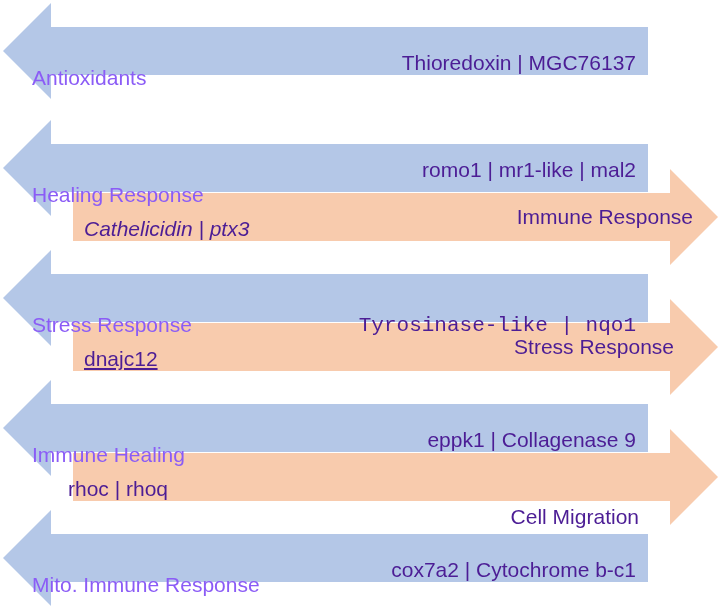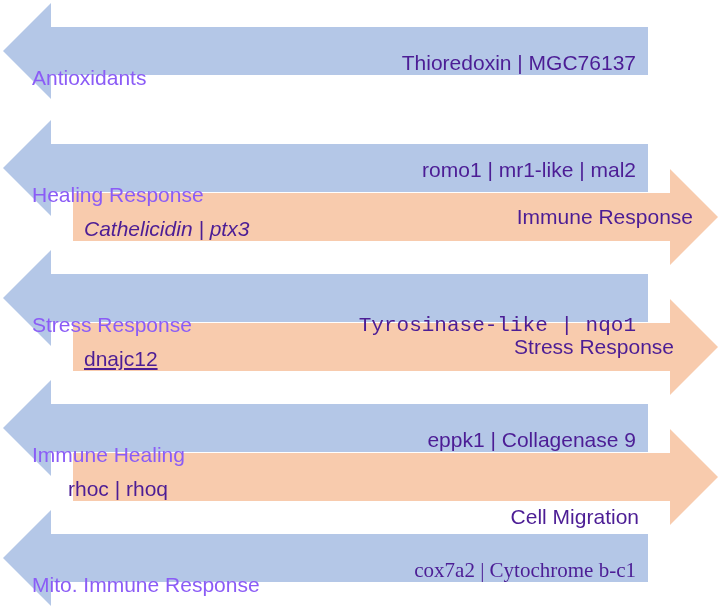--- a/index.html
+++ b/index.html
@@ -43,13 +43,13 @@
 <div class="lbl genes right" style="right:84px; top:302px;font-family:Liberation Mono, monospace;">Tyrosinase-like | nqo1</div>
 <div class="lbl genes" style="left:84px; top:335px;text-decoration:underline;">dnajc12</div>
 <div class="lbl orange-title right" style="right:46px; top:335px;">Stress Response</div>
 
 <div class="lbl blue-title" style="left:32px; top:416px;">Immune Healing</div>
 <div class="lbl genes right" style="right:84px; top:416px;">eppk1 | Collagenase 9</div>
 <div class="lbl genes" style="left:68px; top:465px;text-align:center;">rhoc | rhoq</div>
 <div class="lbl orange-title right" style="right:81px; top:465px;margin-top:40px;">Cell Migration</div>
 
 <div class="lbl blue-title" style="left:32px; top:546px;">Mito. Immune Response</div>
-<div class="lbl genes right" style="right:84px; top:546px;font-family:Liberation Serif, serif;">cox7a2 | Cytochrome b-c1</div>
+<div class="lbl genes right" style="right:84px; top:546px;">cox7a2 | Cytochrome b-c1</div>
 
 </body></html>

